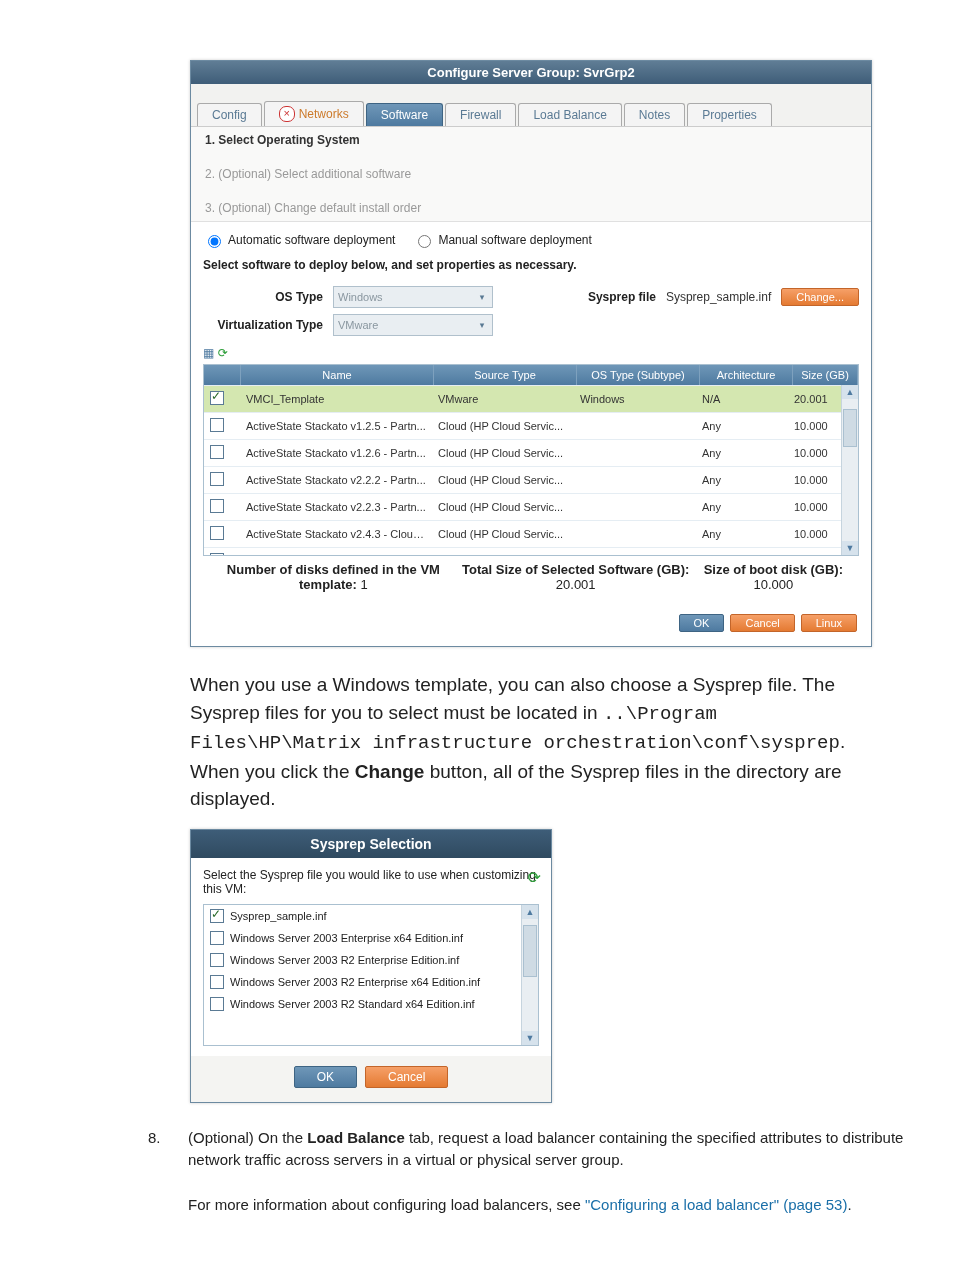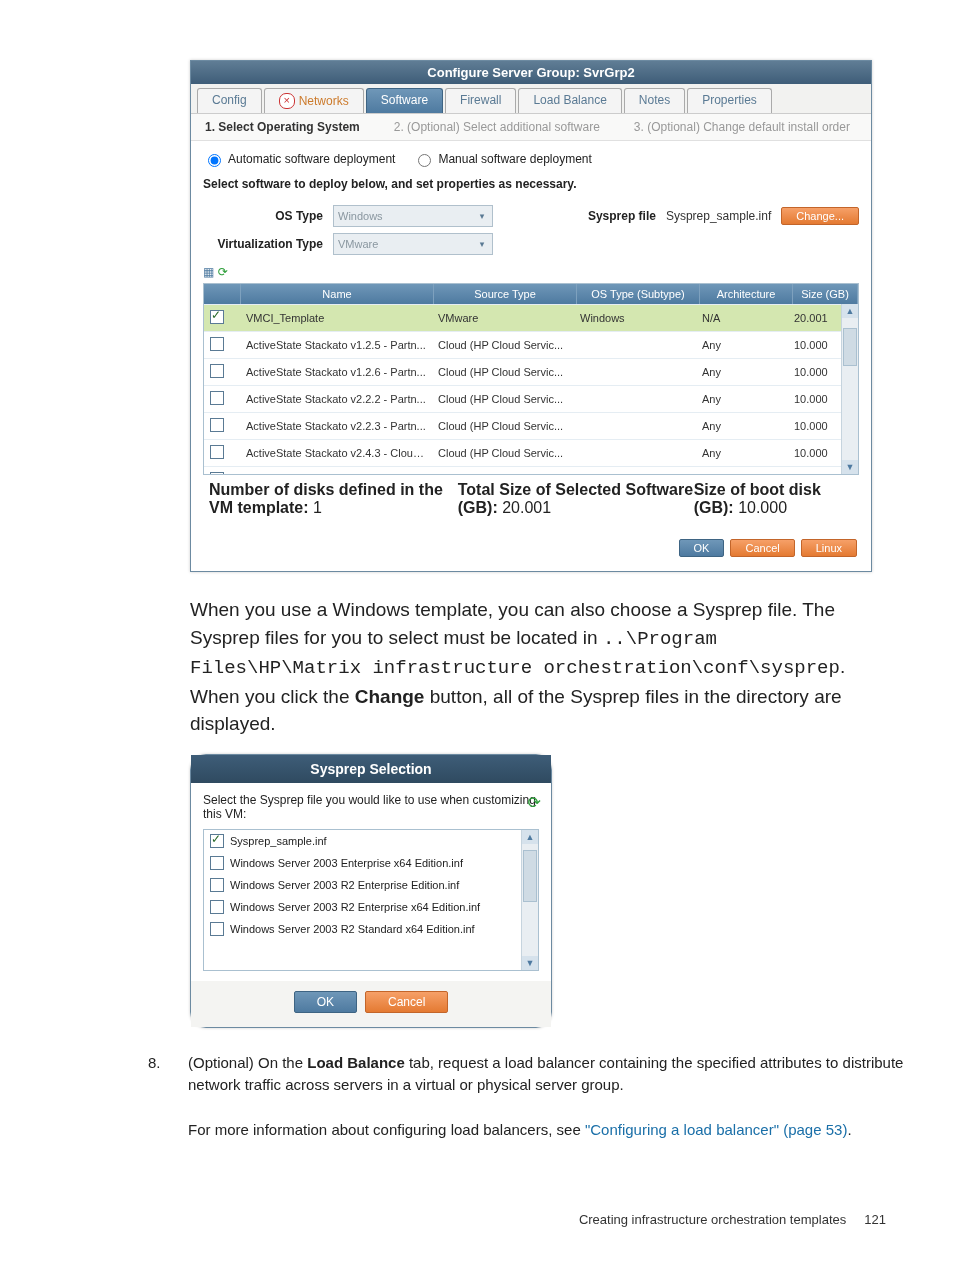--- a/index.html
+++ b/index.html
@@ -28,22 +28,23 @@
     color: #fff;
     font-weight: bold;
     text-align: center;
     font-size: 13px;
     padding: 4px 0;
   }
   .tabs {
     display: flex;
     background: #f2f2f0;
     border-bottom: 1px solid #ccc;
-    padding: 4px 6px 0 6px;
+    padding: 17px 6px 0 6px;
     gap: 2px;
+    align-items: flex-end;
   }
   .tab {
     padding: 4px 14px;
     font-size: 12px;
     border: 1px solid #aaa;
     border-bottom: none;
     border-radius: 3px 3px 0 0;
     background: #f4f4f4;
     color: #5a7a94;
     cursor: default;
@@ -55,25 +56,26 @@
   }
   .tab2 {
     font-size: 12px;
     color: #cc7a2b;
     display: flex;
     align-items: center;
     gap: 4px;
   }
   .subtabs {
     display: flex;
-    gap: 34px;
+    gap: 20px;
     padding: 6px 14px;
     font-size: 12px;
     background: #f9f9f8;
     border-bottom: 1px solid #e0e0e0;
+    flex-direction: column;
   }
   .subtab { color: #999; }
   .subtab.active { color: #333; font-weight: bold; }
   .section { padding: 10px 12px; font-size: 12px; }
   .radio-row { display: flex; gap: 18px; align-items: center; margin-bottom: 10px; }
   .radio-row label { display: flex; align-items: center; gap: 4px; cursor: pointer; }
   .bold-instr { font-weight: bold; margin: 8px 0 14px 0; }
   .form-row { display: flex; align-items: center; margin: 6px 0; gap: 10px; }
   .form-row .label { width: 120px; text-align: right; font-weight: bold; }
   .select-like {
@@ -128,38 +130,39 @@
     background: #e9eef2; border-left: 1px solid #c6d4de;
   }
   .scrollbar .thumb {
     position: absolute; left: 1px; right: 1px; background: #cfdbe4; border: 1px solid #aac0d0;
   }
   .scrollbar .arrow {
     position: absolute; left: 0; right: 0; height: 14px; background: #d6e2ec;
     text-align: center; font-size: 9px; line-height: 14px; color: #4e7aa0;
   }
   .footer-stats {
-    display: flex; justify-content: space-between; font-size: 16px;
+    display: flex; justify-content: space-between; font-size: 13px;
     padding: 6px 6px 0 6px;
+    text-align: center;
   }
   .footer-stats b { font-weight: bold; }
   .dialog-buttons {
     display: flex; justify-content: flex-end; gap: 6px;
     padding: 12px 14px 14px 0;
   }
   .body-text {
     margin: 4px 0 0 130px;
     width: 690px;
     font-size: 19px;
     line-height: 1.45;
     font-family: "Segoe UI", Arial, sans-serif;
     color: #222;
   }
   .mono { font-family: "Courier New", monospace; }
-  .dialog2 { width: 360px; margin-top: 16px; border-radius: 16px; }
+  .dialog2 { width: 360px; margin-top: 16px; }
   .title-bar2 {
     background: linear-gradient(#3e5d78,#2f4a60);
     color: #fff; font-weight: bold; text-align: center;
     font-size: 14px; padding: 6px 0;
   }
   .dialog2 .body { padding: 10px 12px; font-size: 12px; position: relative; }
   .refresh {
     position: absolute; right: 10px; top: 10px; color: #2f9f3b; font-size: 16px;
   }
   .sys-list {

